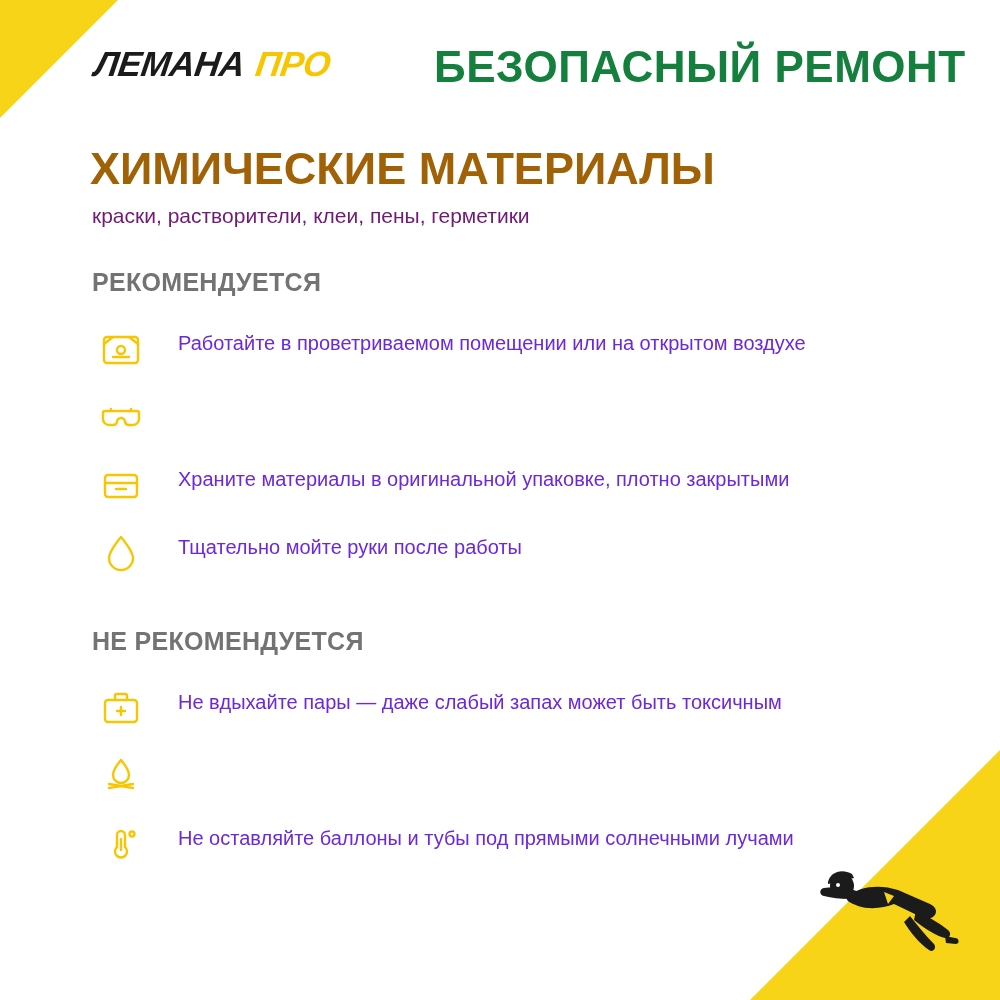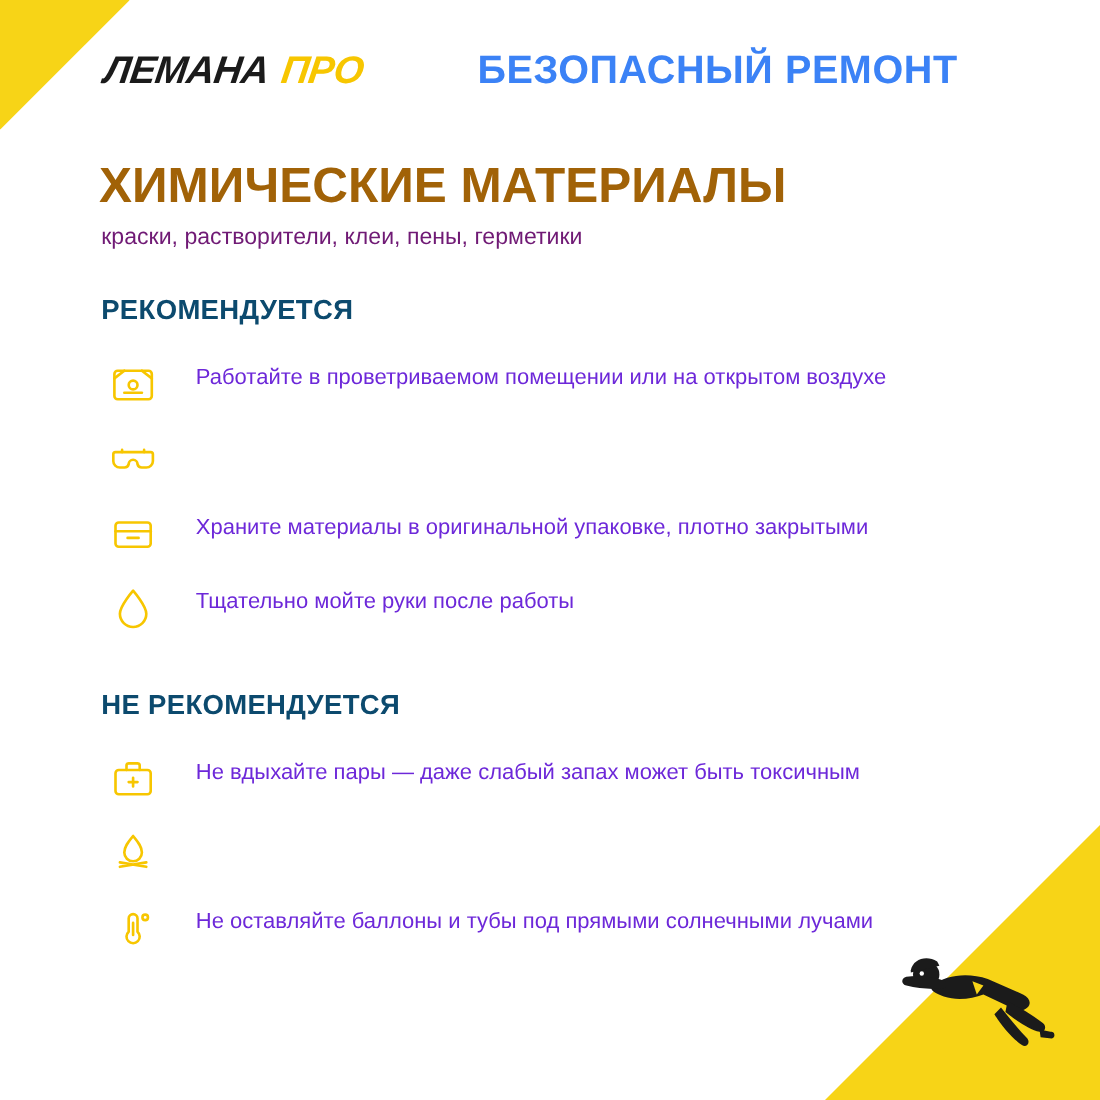--- a/index.html
+++ b/index.html
@@ -60,23 +60,23 @@
   .logo-pro {
     color: #f7c600;
     font-style: italic;
     font-weight: 900;
     transform: skewX(-8deg);
   }
   .header-title {
     position: absolute;
     left: 434px;
     top: 2px;
-    font-size: 36px;
-    font-weight: 900;
-    color: #3b82f6;
+    font-size: 44px;
+    font-weight: 900;
+    color: #15803d;
     letter-spacing: 0.5px;
   }
 
   
   .page-title {
     position: absolute;
     left: 90px;
     top: 143px;
     font-size: 45px;
     font-weight: 900;
@@ -96,21 +96,21 @@
     position: absolute;
     left: 90px;
     width: 850px;
   }
   .section-recommended { top: 268px; }
   .section-not-recommended { top: 627px; }
 
   .section-title {
     font-size: 25px;
     font-weight: 900;
-    color: #0c4a6e;
+    color: #737373;
     letter-spacing: 0.3px;
     margin: 0 0 24px 2px;
   }
 
   .item {
     display: flex;
     align-items: flex-start;
     margin-bottom: 12px;
   }
   .item-icon {

